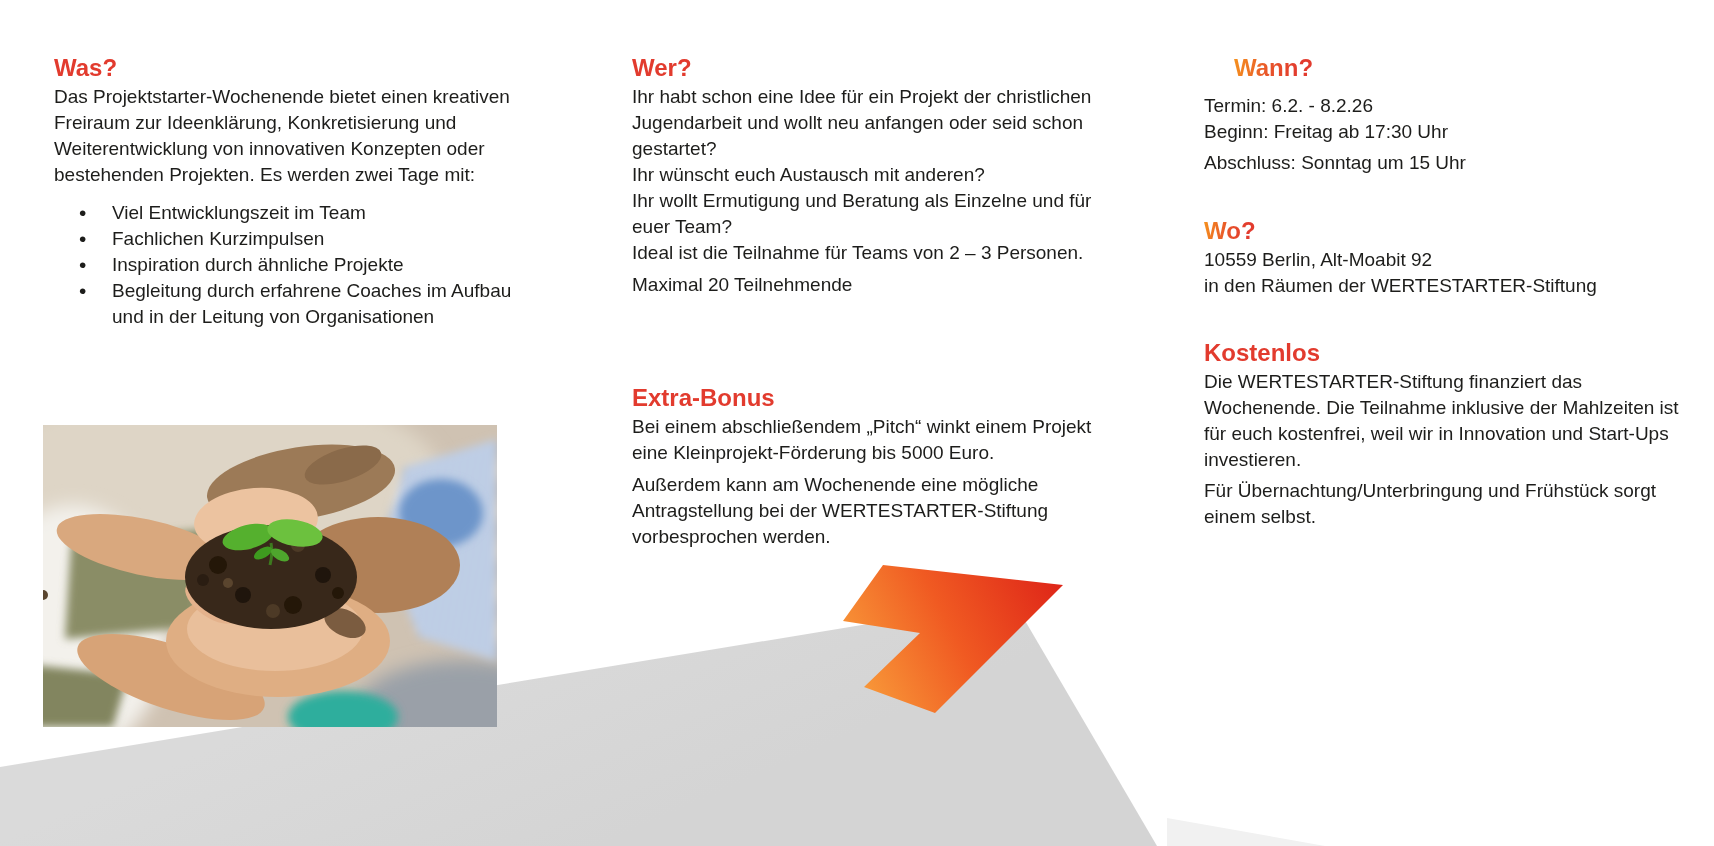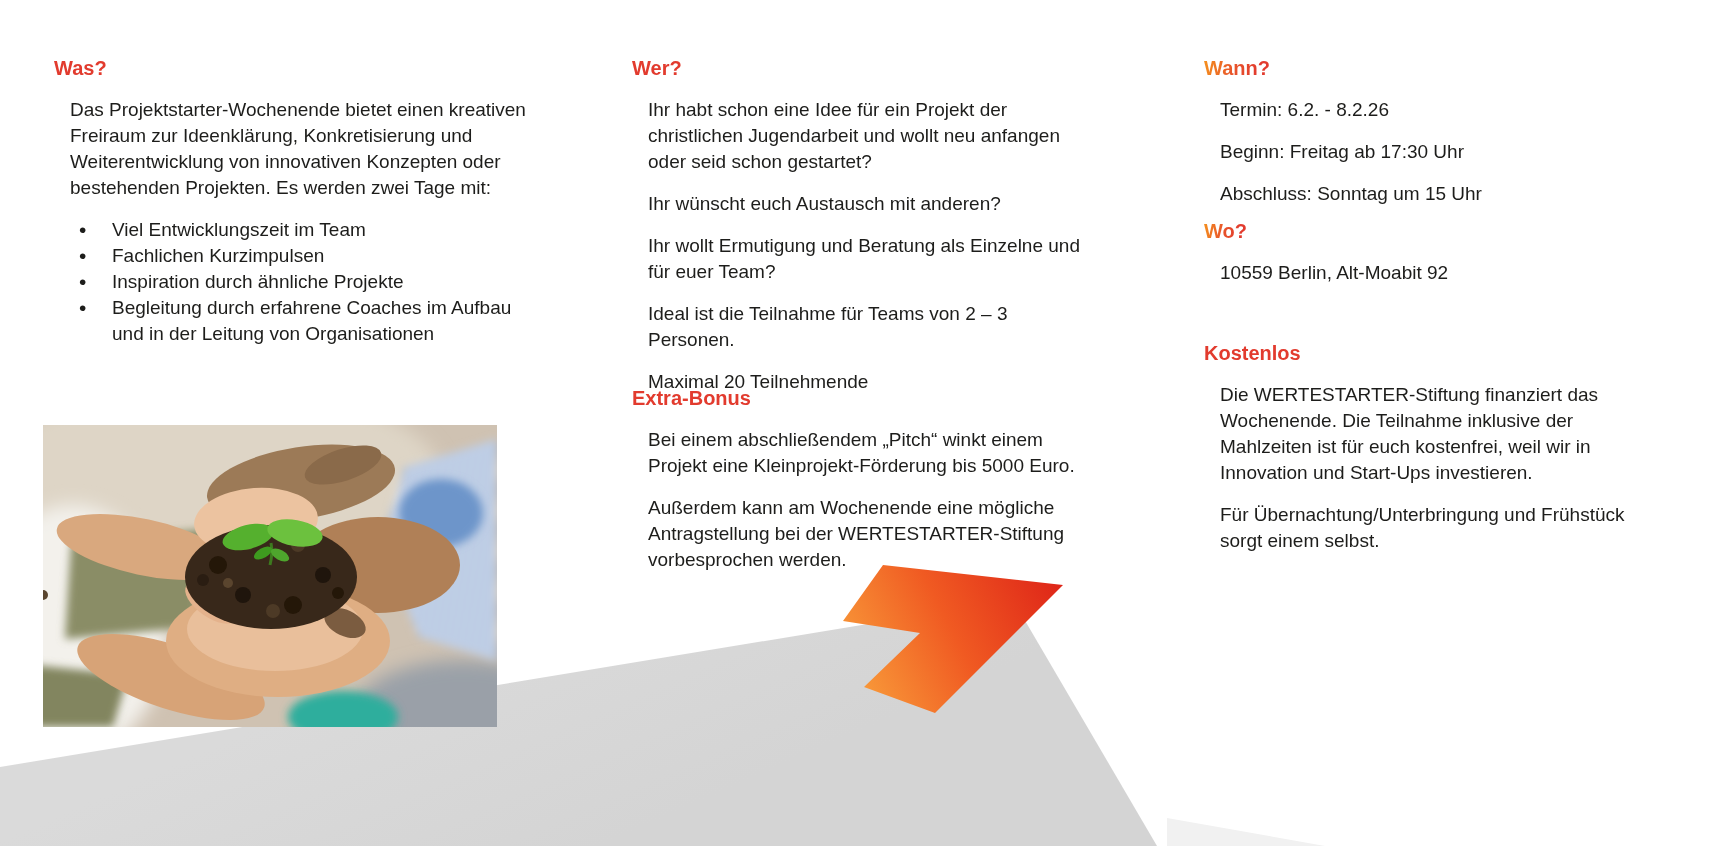--- a/index.html
+++ b/index.html
@@ -19,29 +19,29 @@
   .col3{left:1204px;width:482px;height:740px;}
   .sec{position:absolute;left:0;right:0;}
   .sec-was{top:0;}
   .sec-wer{top:0;}
   .sec-extra{top:330px;}
   .sec-wann{top:0;}
   .sec-wo{top:163px;}
   .sec-kostenlos{top:285px;}
 
   h3.heading{
-    margin:0 0 3px 0;font-size:20px;line-height:26px;font-weight:700;color:#e23b2e;
+    margin:0 0 3px 0;font-size:24px;line-height:26px;font-weight:700;color:#e23b2e;
   }
   h3.heading.grad{
     background:linear-gradient(100deg,#f5921e 0%,#e8542a 45%,#e23b2e 80%);
     -webkit-background-clip:text;background-clip:text;color:transparent;
     width:max-content;
   }
-  h3.h-gap{margin-bottom:12px;}
-  .col p{margin:16px;}
+  h3.h-gap{margin-bottom:12px;margin-left:30px;}
+  .col p{margin:0;}
   p.gap-top{margin-top:6px;}
   p.gap-top-sm{margin-top:5px;}
 
   ul.bullets{list-style:none;margin:12px;padding:0;}
   ul.bullets li{position:relative;padding-left:46px;line-height:26px;}
   ul.bullets li::before{
     content:"\2022";position:absolute;left:13px;top:0;
     font-size:21px;line-height:26px;color:#1d1d1b;
   }
 
@@ -103,20 +103,21 @@
   <section class="col col3">
     <div class="sec sec-wann">
       <h3 class="heading grad h-gap">Wann?</h3>
       <p>Termin: 6.2. - 8.2.26</p>
       <p>Beginn: Freitag ab 17:30 Uhr</p>
       <p class="gap-top-sm">Abschluss: Sonntag um 15 Uhr</p>
     </div>
     <div class="sec sec-wo">
       <h3 class="heading grad">Wo?</h3>
       <p>10559 Berlin, Alt-Moabit 92</p>
+      <p>in den Räumen der WERTESTARTER-Stiftung</p>
     </div>
     <div class="sec sec-kostenlos">
       <h3 class="heading">Kostenlos</h3>
       <p>Die WERTESTARTER-Stiftung finanziert das Wochenende. Die Teilnahme inklusive der Mahlzeiten ist für euch kostenfrei, weil wir in Innovation und Start-Ups investieren.</p>
       <p class="gap-top-sm">Für Übernachtung/Unterbringung und Frühstück sorgt einem selbst.</p>
     </div>
   </section>
 
   <figure class="photo" role="img" aria-label="Hände mehrerer Generationen halten Erde mit einem grünen Setzling">
     <svg width="454" height="302" viewBox="0 0 454 302" xmlns="http://www.w3.org/2000/svg">

